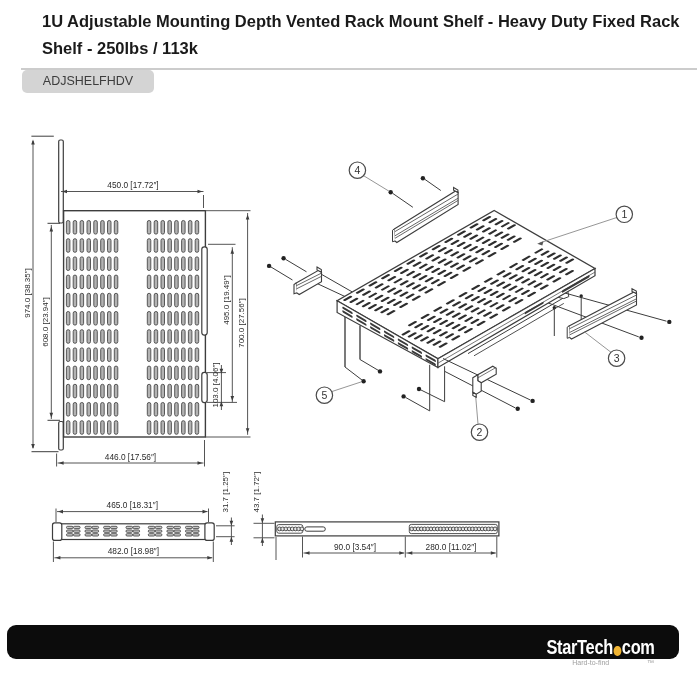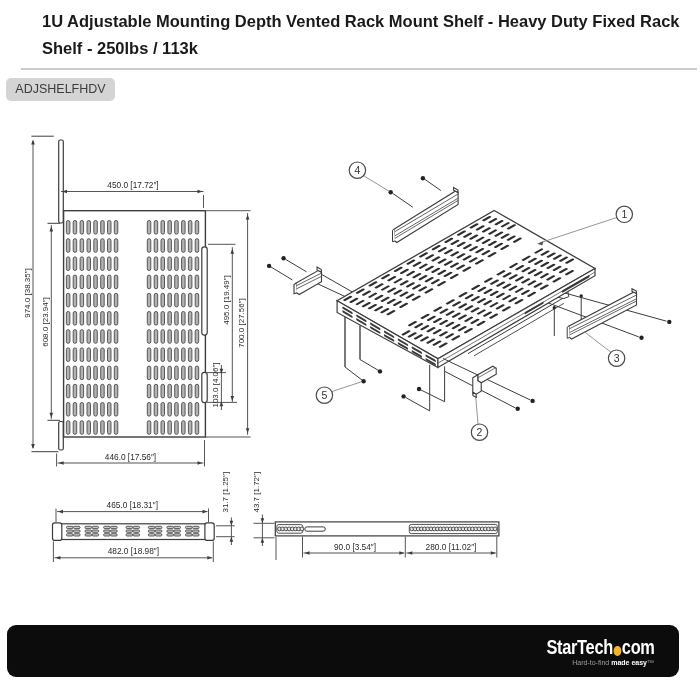--- a/index.html
+++ b/index.html
@@ -1,20 +1,20 @@
 <!DOCTYPE html>
 <html><head>
 <meta charset="utf-8">
 <style>
   html,body { margin:0; padding:0; background:#ffffff; width:700px; height:700px; overflow:hidden; }
   body { font-family:"Liberation Sans", sans-serif; }
   .title { position:absolute; left:30px; top:8px; width:650px; font-size:16.5px; font-weight:bold; color:#1a1a1a; line-height:26.5px;margin-left:12px; }
   .rule { position:absolute; left:21px; top:68px; width:676px; height:1.5px; background:#cccccc; }
-  .badge { position:absolute; left:6px; top:70px; width:109px; height:23px; background:#d4d4d4; border-radius:5px; font-size:12.5px; color:#3c3c3c; line-height:23px; text-align:center;margin-top:8px; }
-  .logo { position:absolute; left:7px; top:625px; width:672px; height:52px; background:#0c0c0c; border-radius:9px; filter:blur(0.4px); }
+  .badge { position:absolute; left:22px; top:70px; width:132px; height:23px; background:#d4d4d4; border-radius:5px; font-size:12.5px; color:#3c3c3c; line-height:23px; text-align:center; }
+  .logo { position:absolute; left:7px; top:625px; width:672px; height:34px; background:#0c0c0c; border-radius:9px; filter:blur(0.4px); }
   .logotext { position:absolute; right:24px; top:10px; color:#ffffff; font-size:21px; font-weight:bold; letter-spacing:-0.4px; transform:scaleX(0.78); transform-origin:100% 50%; }
   .logodot { display:inline-block; width:9.5px; height:9.5px; border-radius:50%; background:#f0b433; margin:0 1px; vertical-align:-1.5px; }
   .tagline { position:absolute; right:25px; top:34px; color:#9f9f9f; font-size:7px; }
   .tagline b { color:#ffffff; }
   svg text { font-family:"Liberation Sans", sans-serif; }
 </style>
 </head>
 <body>
 
 <div class="title">1U Adjustable Mounting Depth Vented Rack Mount Shelf - Heavy Duty Fixed Rack Shelf - 250lbs / 113k</div>

